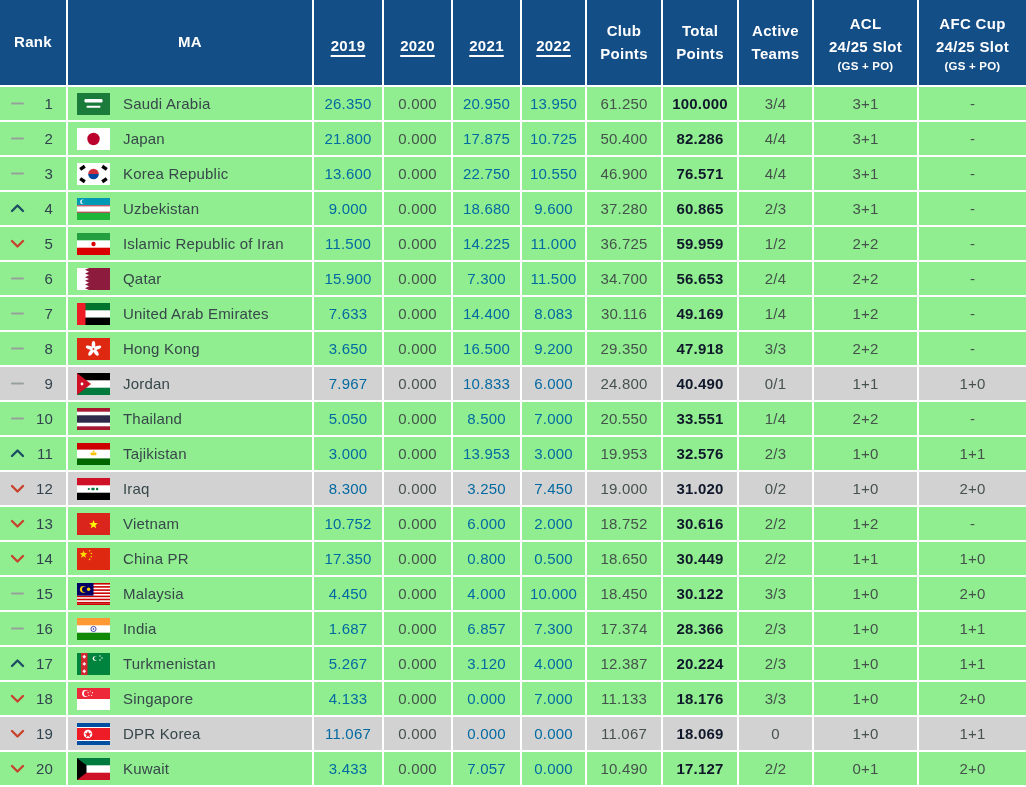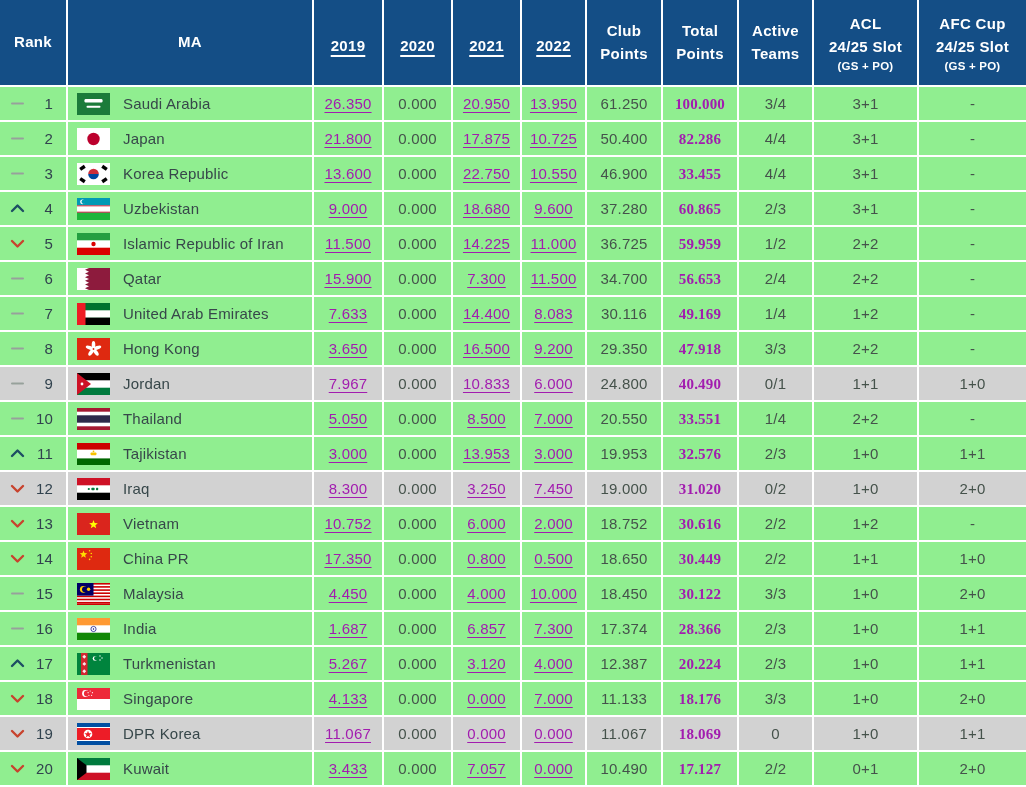--- a/index.html
+++ b/index.html
@@ -9,22 +9,22 @@
   th:last-child,td:last-child{border-right:none;}
   thead th{background:#144e86;color:#fff;height:85px;font-weight:700;font-size:15px;
            vertical-align:middle;text-align:center;letter-spacing:.3px;}
   tbody td{height:33px;font-size:15px;text-align:center;color:#45524b;letter-spacing:.2px;
            vertical-align:middle;}
   tr.shade-green td{background:#90ee90;}
   tr.shade-gray td{background:#d2d2d2;}
   .hmain{white-space:pre-line;line-height:1.5;display:block;}
   .hsub{display:block;font-size:11.5px;font-weight:600;margin-top:2px;letter-spacing:.2px;}
   .year-head{text-decoration:underline;text-decoration-thickness:2px;text-underline-offset:4px;cursor:pointer;margin-top:8px;}
-  .lnk{color:#a21caf;text-decoration:underline;text-decoration-thickness:1px;text-underline-offset:2.5px;cursor:pointer;}
-  .total{font-weight:700;color:#a21caf;font-family:Liberation Serif, serif;}
+  .lnk{color:#0369a1;text-decoration-thickness:1px;text-underline-offset:2.5px;cursor:pointer;}
+  .total{font-weight:700;color:#0f172a;}
   .rankwrap{display:flex;align-items:center;padding:0 13px 0 9px;}
   .move{width:17px;height:17px;display:flex;align-items:center;justify-content:center;flex:none;}
   .move svg{display:block;}
   .rnum{margin-left:auto;color:#31424e;}
   .mawrap{display:flex;align-items:center;gap:13px;padding-left:9px;}
   .flag{width:33px;height:22px;flex:none;display:block;box-shadow:inset 0 0 0 1px rgba(0,0,0,.08);}
   .flag svg{display:block;width:33px;height:22px;}
   .cname{color:#37474a;text-align:left;}
 </style>
 </head>
@@ -181,21 +181,21 @@
               </svg>
             </span>
         <span class="cname">Korea Republic</span>
       </div>
     </td>
     <td><span class="lnk">13.600</span></td>
     <td><span>0.000</span></td>
     <td><span class="lnk">22.750</span></td>
     <td><span class="lnk">10.550</span></td>
     <td><span>46.900</span></td>
-    <td><span class="total">33.455</span></td>
+    <td><span class="total">76.571</span></td>
     <td><span>4/4</span></td>
     <td><span>3+1</span></td>
     <td><span>-</span></td>
   </tr>
       <tr class="shade-green">
     <td>
       <div class="rankwrap">
         <span class="move">
               <svg width="17" height="17" viewBox="0 0 17 17">
                 <path d="M3 11 L8.5 5.5 L14 11" fill="none" stroke="#1d4f63" stroke-width="2.4" stroke-linecap="round" stroke-linejoin="round"></path>

